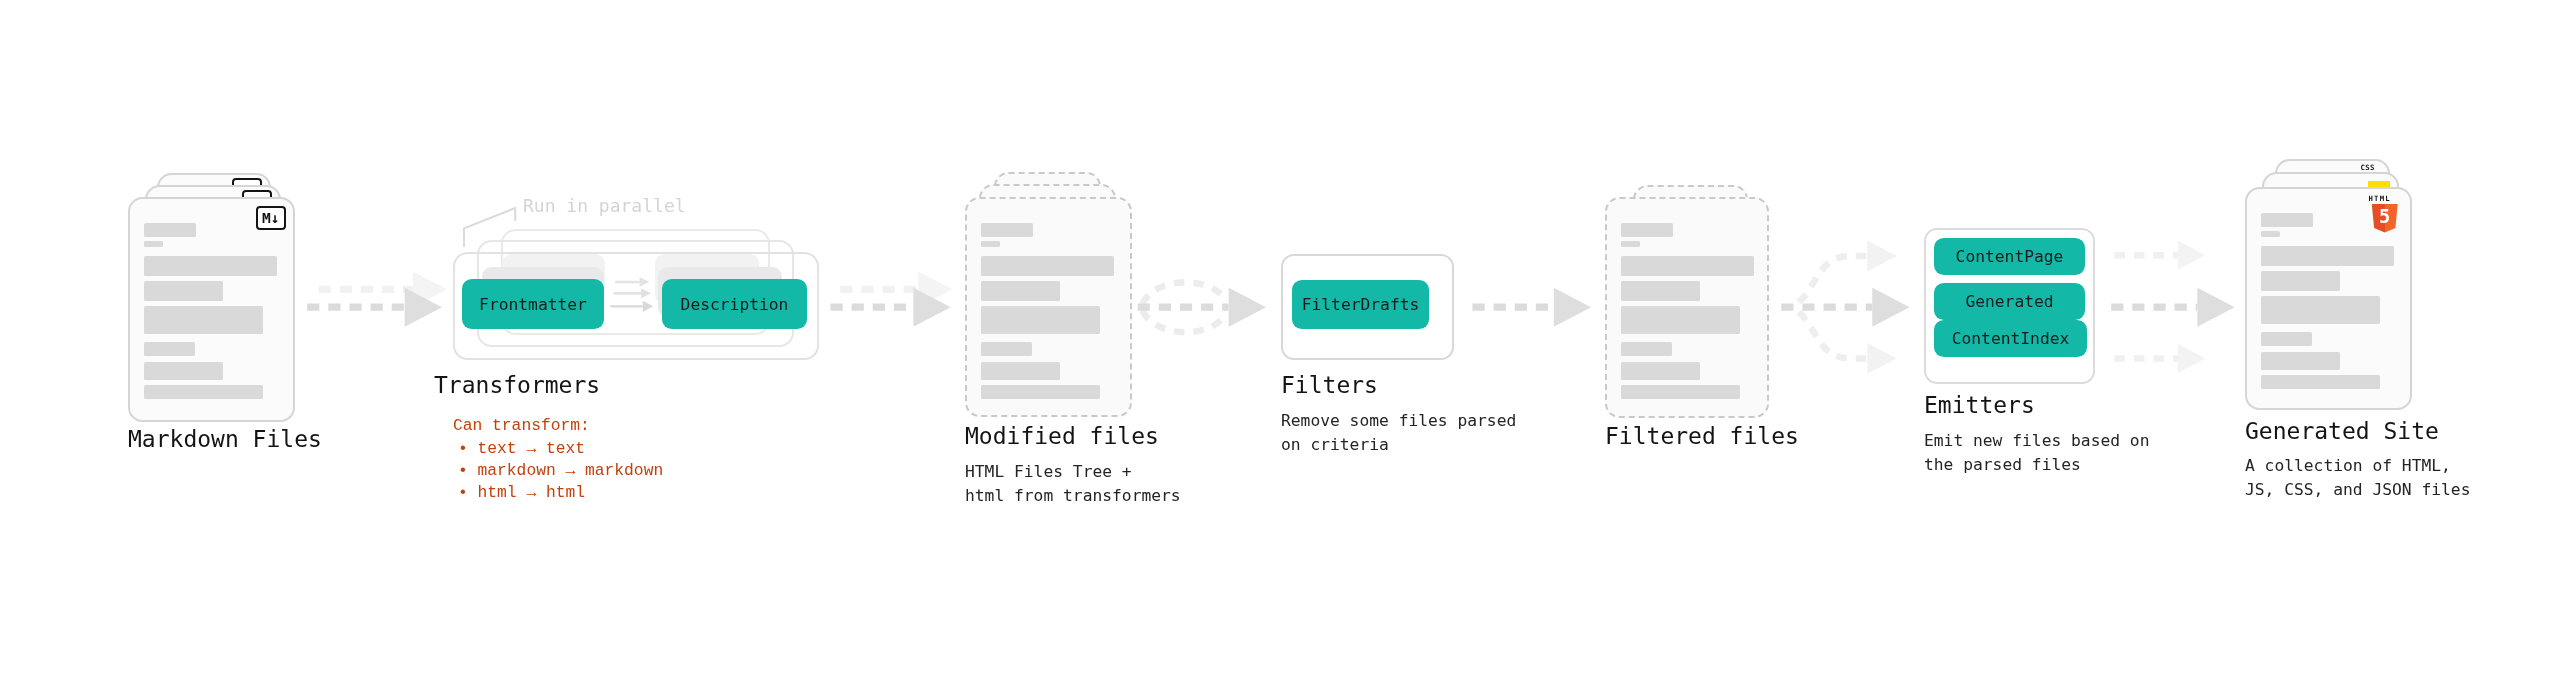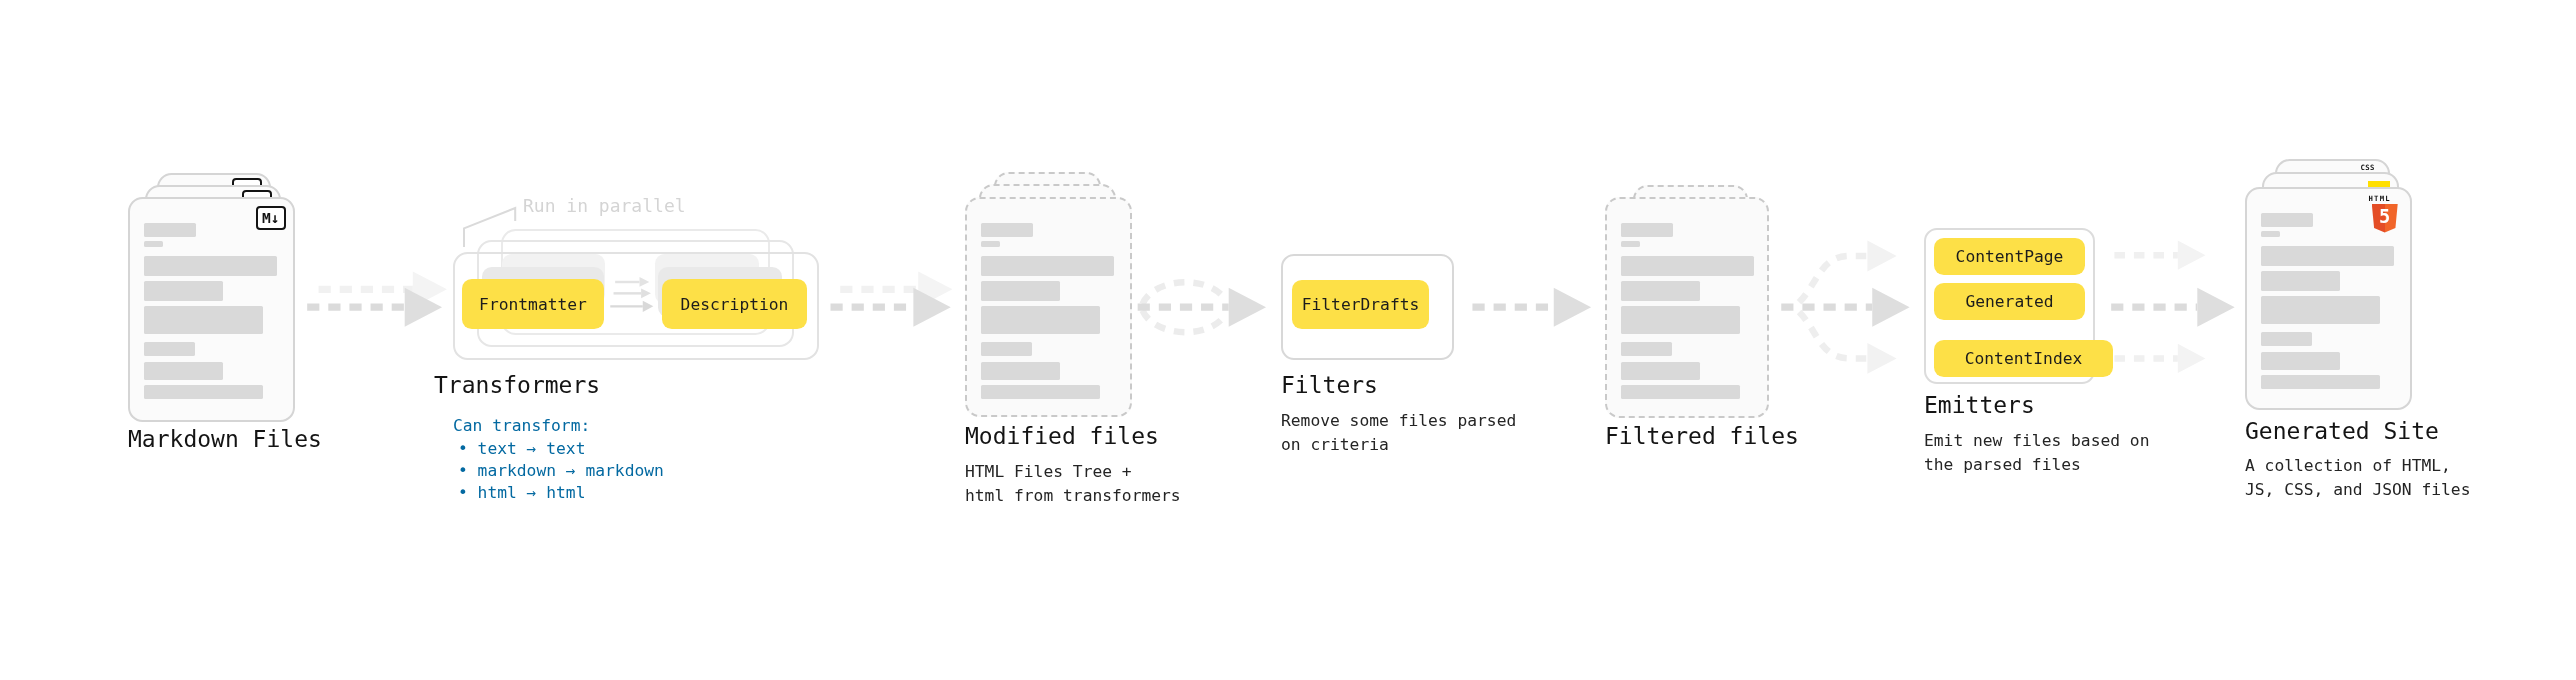--- a/index.html
+++ b/index.html
@@ -8,29 +8,29 @@
     font-family:"DejaVu Sans Mono","Liberation Mono",monospace;color:#161616;
   }
   svg.arrow-layer{position:absolute;left:0;top:0;pointer-events:none;}
   .doc-card{position:absolute;background:#fbfbfb;border:2.4px solid #d5d5d5;border-radius:14.6px;box-sizing:border-box;}
   .doc-card.dashed{border:2.4px dashed #c9c9c9;background:#fafafa;}
   .bar{position:absolute;left:14px;background:#d9d9d9;border-radius:1.6px;}
   .md-badge{position:absolute;right:7.3px;top:7.3px;background:#ffffff;border:2.4px solid #141414;border-radius:4.1px;
     font-weight:bold;font-size:14.6px;line-height:19.5px;padding:0 4.1px;color:#141414;white-space:nowrap;}
   .md-badge.peek{top:3.3px;}
   .outline-box{position:absolute;border:2px solid #e2e2e2;border-radius:14.6px;box-sizing:border-box;background:transparent;}
-  .chip{position:absolute;background:#fde047;border-radius:9.8px;display:flex;align-items:center;justify-content:center;
+  .chip{position:absolute;background:#14b8a6;border-radius:9.8px;display:flex;align-items:center;justify-content:center;
     font-size:16.3px;color:#1c1c1c;white-space:nowrap;}
   .chip.g1{background:#e9e9e9;}
   .chip.g2{background:#f2f2f2;}
   .panel{position:absolute;background:#ffffff;border:2px solid #d8d8d8;border-radius:13px;box-sizing:border-box;}
   .node-label{position:absolute;font-size:23px;font-weight:500;color:#141414;white-space:nowrap;}
   .sub{position:absolute;font-size:16.3px;color:#242424;line-height:23.6px;white-space:nowrap;}
   .sub div{white-space:nowrap;}
-  .bullet-line{position:absolute;font-size:16.3px;color:#0369a1;white-space:nowrap;}
+  .bullet-line{position:absolute;font-size:16.3px;color:#c2410c;white-space:nowrap;font-family:Liberation Mono, monospace;}
   .note{position:absolute;font-size:18px;color:#d4d4d4;white-space:nowrap;}
   .html5-badge{position:absolute;top:5.7px;right:9px;width:32.5px;text-align:left;}
   .html5-word{font-size:7.3px;font-weight:bold;letter-spacing:1.2px;color:#141414;line-height:8.1px;}
   .html5-shield{width:26px;height:29px;margin:0.8px auto 0;background:linear-gradient(90deg,#e44d26 50%,#f16529 50%);
     clip-path:polygon(0 0,100% 0,91% 84%,50% 100%,9% 84%);display:flex;align-items:flex-start;justify-content:center;}
   .html5-five{color:#ffffff;font-size:18.7px;font-weight:bold;line-height:26px;}
   .js-badge{position:absolute;top:6.5px;right:7.3px;width:22px;height:9px;background:#ffdf00;}
   .css-badge{position:absolute;top:3.3px;right:6.5px;width:21px;text-align:left;}
   .css-word{font-size:7.3px;font-weight:bold;color:#141414;line-height:7.3px;letter-spacing:0.4px;}
   .css-bar{height:2.4px;background:#2b5ce0;margin-top:0.8px;border-radius:0.8px;}
@@ -180,21 +180,21 @@
       <div class="bar" style="top: 163px; width: 79px; height: 18px;"></div>
       <div class="bar" style="top: 186px; width: 119px; height: 14px;"></div>
     </div>
   <div class="node-label" style="left:1605px;top:423px">Filtered files</div>
 </div>
 
 <div>
   <div class="panel" style="left:1924px;top:228px;width:171px;height:156px;border-color:#dcdcdc"></div>
   <div class="chip" style="left:1934px;top:238px;width:151px;height:37px">ContentPage</div>
   <div class="chip" style="left:1934px;top:283px;width:151px;height:37px">Generated</div>
-  <div class="chip" style="left:1934px;top:340px;width:179px;height:37px">ContentIndex</div>
+  <div class="chip" style="left:1934px;top:320px;width:153px;height:37px">ContentIndex</div>
   <div class="node-label" style="left:1924px;top:392px">Emitters</div>
   <div class="sub" style="left:1924px;top:429px">
     <div>Emit new files based on</div>
     <div>the parsed files</div>
   </div>
 </div>
 
 <div>
   <div class="doc-card" style="left:2275px;top:159px;width:115px;height:203px">
     <div class="css-badge">

